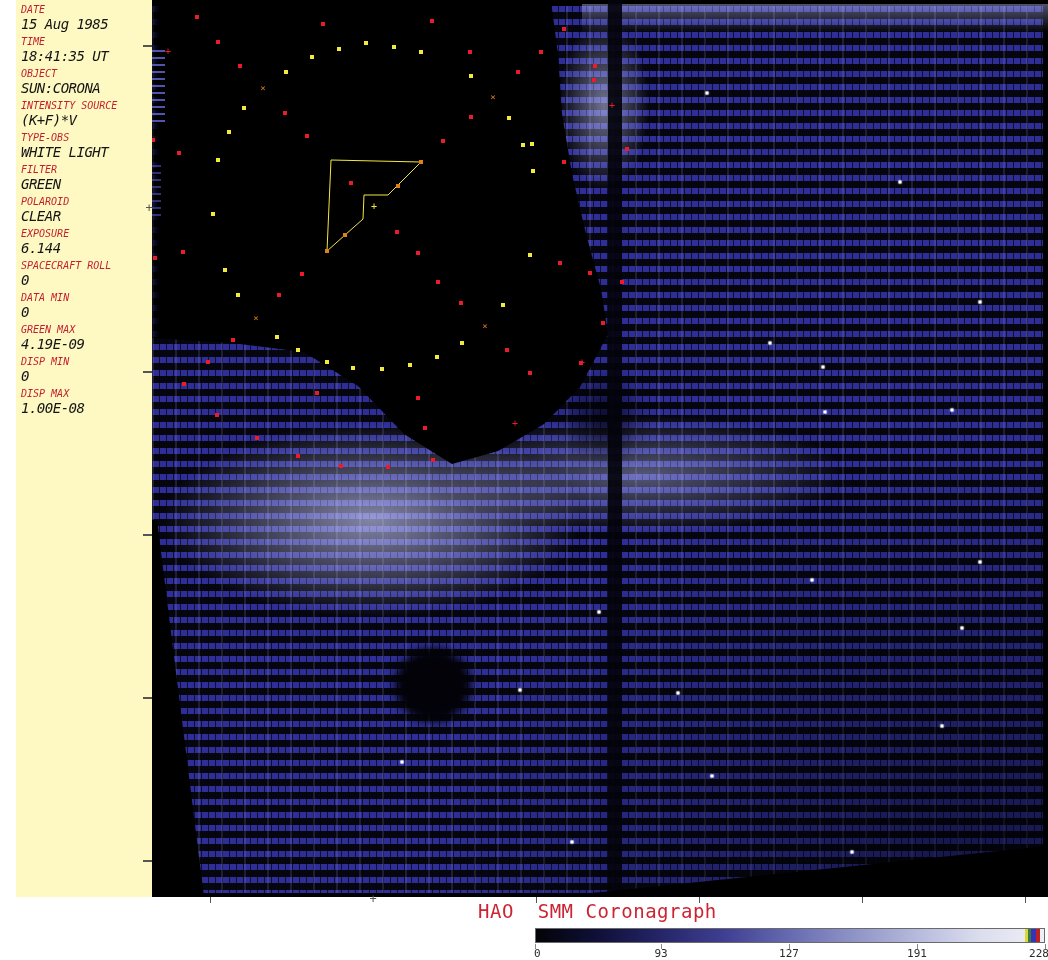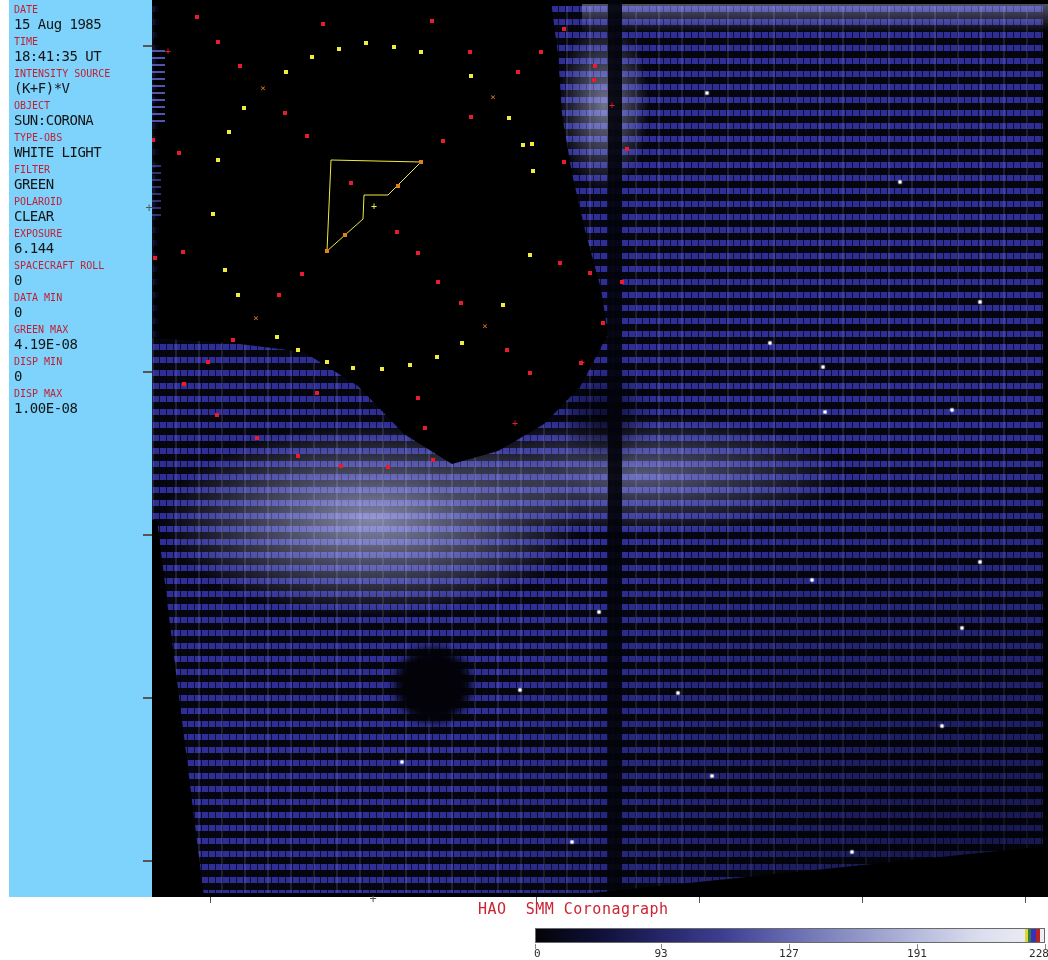--- a/index.html
+++ b/index.html
@@ -4,22 +4,22 @@
 <style>
   html,body{margin:0;padding:0;}
   body{
     width:1048px;height:960px;background:#ffffff;position:relative;overflow:hidden;
     font-family:"DejaVu Sans Mono", monospace;
   }
   .app{position:absolute;inset:0;}
 
   
   .sidebar{
-    position:absolute;left:9px;top:0;width:152px;height:897px;background:#7dd3fc;
-    border-right:1px solid #000;box-sizing:border-box;
+    position:absolute;left:16px;top:0;width:152px;height:897px;background:#fef9c3;
+    border-right:1px solid #000;box-sizing:border-box;font-style:italic;
   }
   .fields{position:absolute;left:5px;top:3px;right:2px;}
   .field{height:32px;}
   .flabel{
     font-family:"DejaVu Sans Mono", monospace;font-size:10px;line-height:13px;
     color:var(--label-red);letter-spacing:0px;white-space:nowrap;
   }
   .fvalue{
     font-family:"DejaVu Sans Mono", monospace;font-size:14px;line-height:17px;
     color:var(--value-ink);letter-spacing:-0.5px;white-space:nowrap;
@@ -85,21 +85,21 @@
   
   .ltick{position:absolute;left:143px;width:9px;height:2px;background:var(--axis-ink);z-index:8;}
   .axis-plus{position:absolute;color:var(--axis-ink);font-size:12px;line-height:12px;z-index:8;
     transform:translate(-50%,-50%);}
 
   
   .footer{position:absolute;left:0;top:897px;width:1048px;height:63px;background:#ffffff;}
   .btick{position:absolute;top:0;width:1px;height:6px;background:var(--axis-ink);}
   .image-title{
     position:absolute;left:478px;top:3px;font-family:"DejaVu Sans Mono", monospace;
-    font-size:15px;color:var(--title-red);letter-spacing:0.5px;white-space:pre;font-weight:normal;
+    font-size:19px;color:var(--title-red);letter-spacing:0.5px;white-space:pre;font-weight:normal;
   }
   .cbar{position:absolute;left:535px;top:31px;width:510px;height:15px;border:1px solid #6a6a6a;
     box-sizing:border-box;}
   .cbar-grad{position:absolute;inset:0;}
   .cbar-end{position:absolute;top:0;bottom:0;}
   .cbar-tick{position:absolute;top:47px;width:1px;height:5px;background:#8a8a8a;}
   .cbar-label{position:absolute;top:50px;font-family:"DejaVu Sans Mono", monospace;font-size:11px;
     color:#2a2a2a;}
 </style>
 </head>
@@ -111,28 +111,28 @@
     <div class="fields">
         <div class="field">
           <div class="flabel">DATE</div>
           <div class="fvalue">15 Aug 1985</div>
         </div>
         <div class="field">
           <div class="flabel">TIME</div>
           <div class="fvalue">18:41:35 UT</div>
         </div>
         <div class="field">
+          <div class="flabel">OBJECT</div>
+          <div class="fvalue">SUN:CORONA</div>
+        </div>
+        <div class="field">
           <div class="flabel">INTENSITY SOURCE</div>
           <div class="fvalue">(K+F)*V</div>
         </div>
         <div class="field">
-          <div class="flabel">OBJECT</div>
-          <div class="fvalue">SUN:CORONA</div>
-        </div>
-        <div class="field">
           <div class="flabel">TYPE-OBS</div>
           <div class="fvalue">WHITE LIGHT</div>
         </div>
         <div class="field">
           <div class="flabel">FILTER</div>
           <div class="fvalue">GREEN</div>
         </div>
         <div class="field">
           <div class="flabel">POLAROID</div>
           <div class="fvalue">CLEAR</div>
@@ -144,21 +144,21 @@
         <div class="field">
           <div class="flabel">SPACECRAFT ROLL</div>
           <div class="fvalue">0</div>
         </div>
         <div class="field">
           <div class="flabel">DATA MIN</div>
           <div class="fvalue">0</div>
         </div>
         <div class="field">
           <div class="flabel">GREEN MAX</div>
-          <div class="fvalue">4.19E-08</div>
+          <div class="fvalue">4.19E-09</div>
         </div>
         <div class="field">
           <div class="flabel">DISP MIN</div>
           <div class="fvalue">0</div>
         </div>
         <div class="field">
           <div class="flabel">DISP MAX</div>
           <div class="fvalue">1.00E-08</div>
         </div>
       </div>

